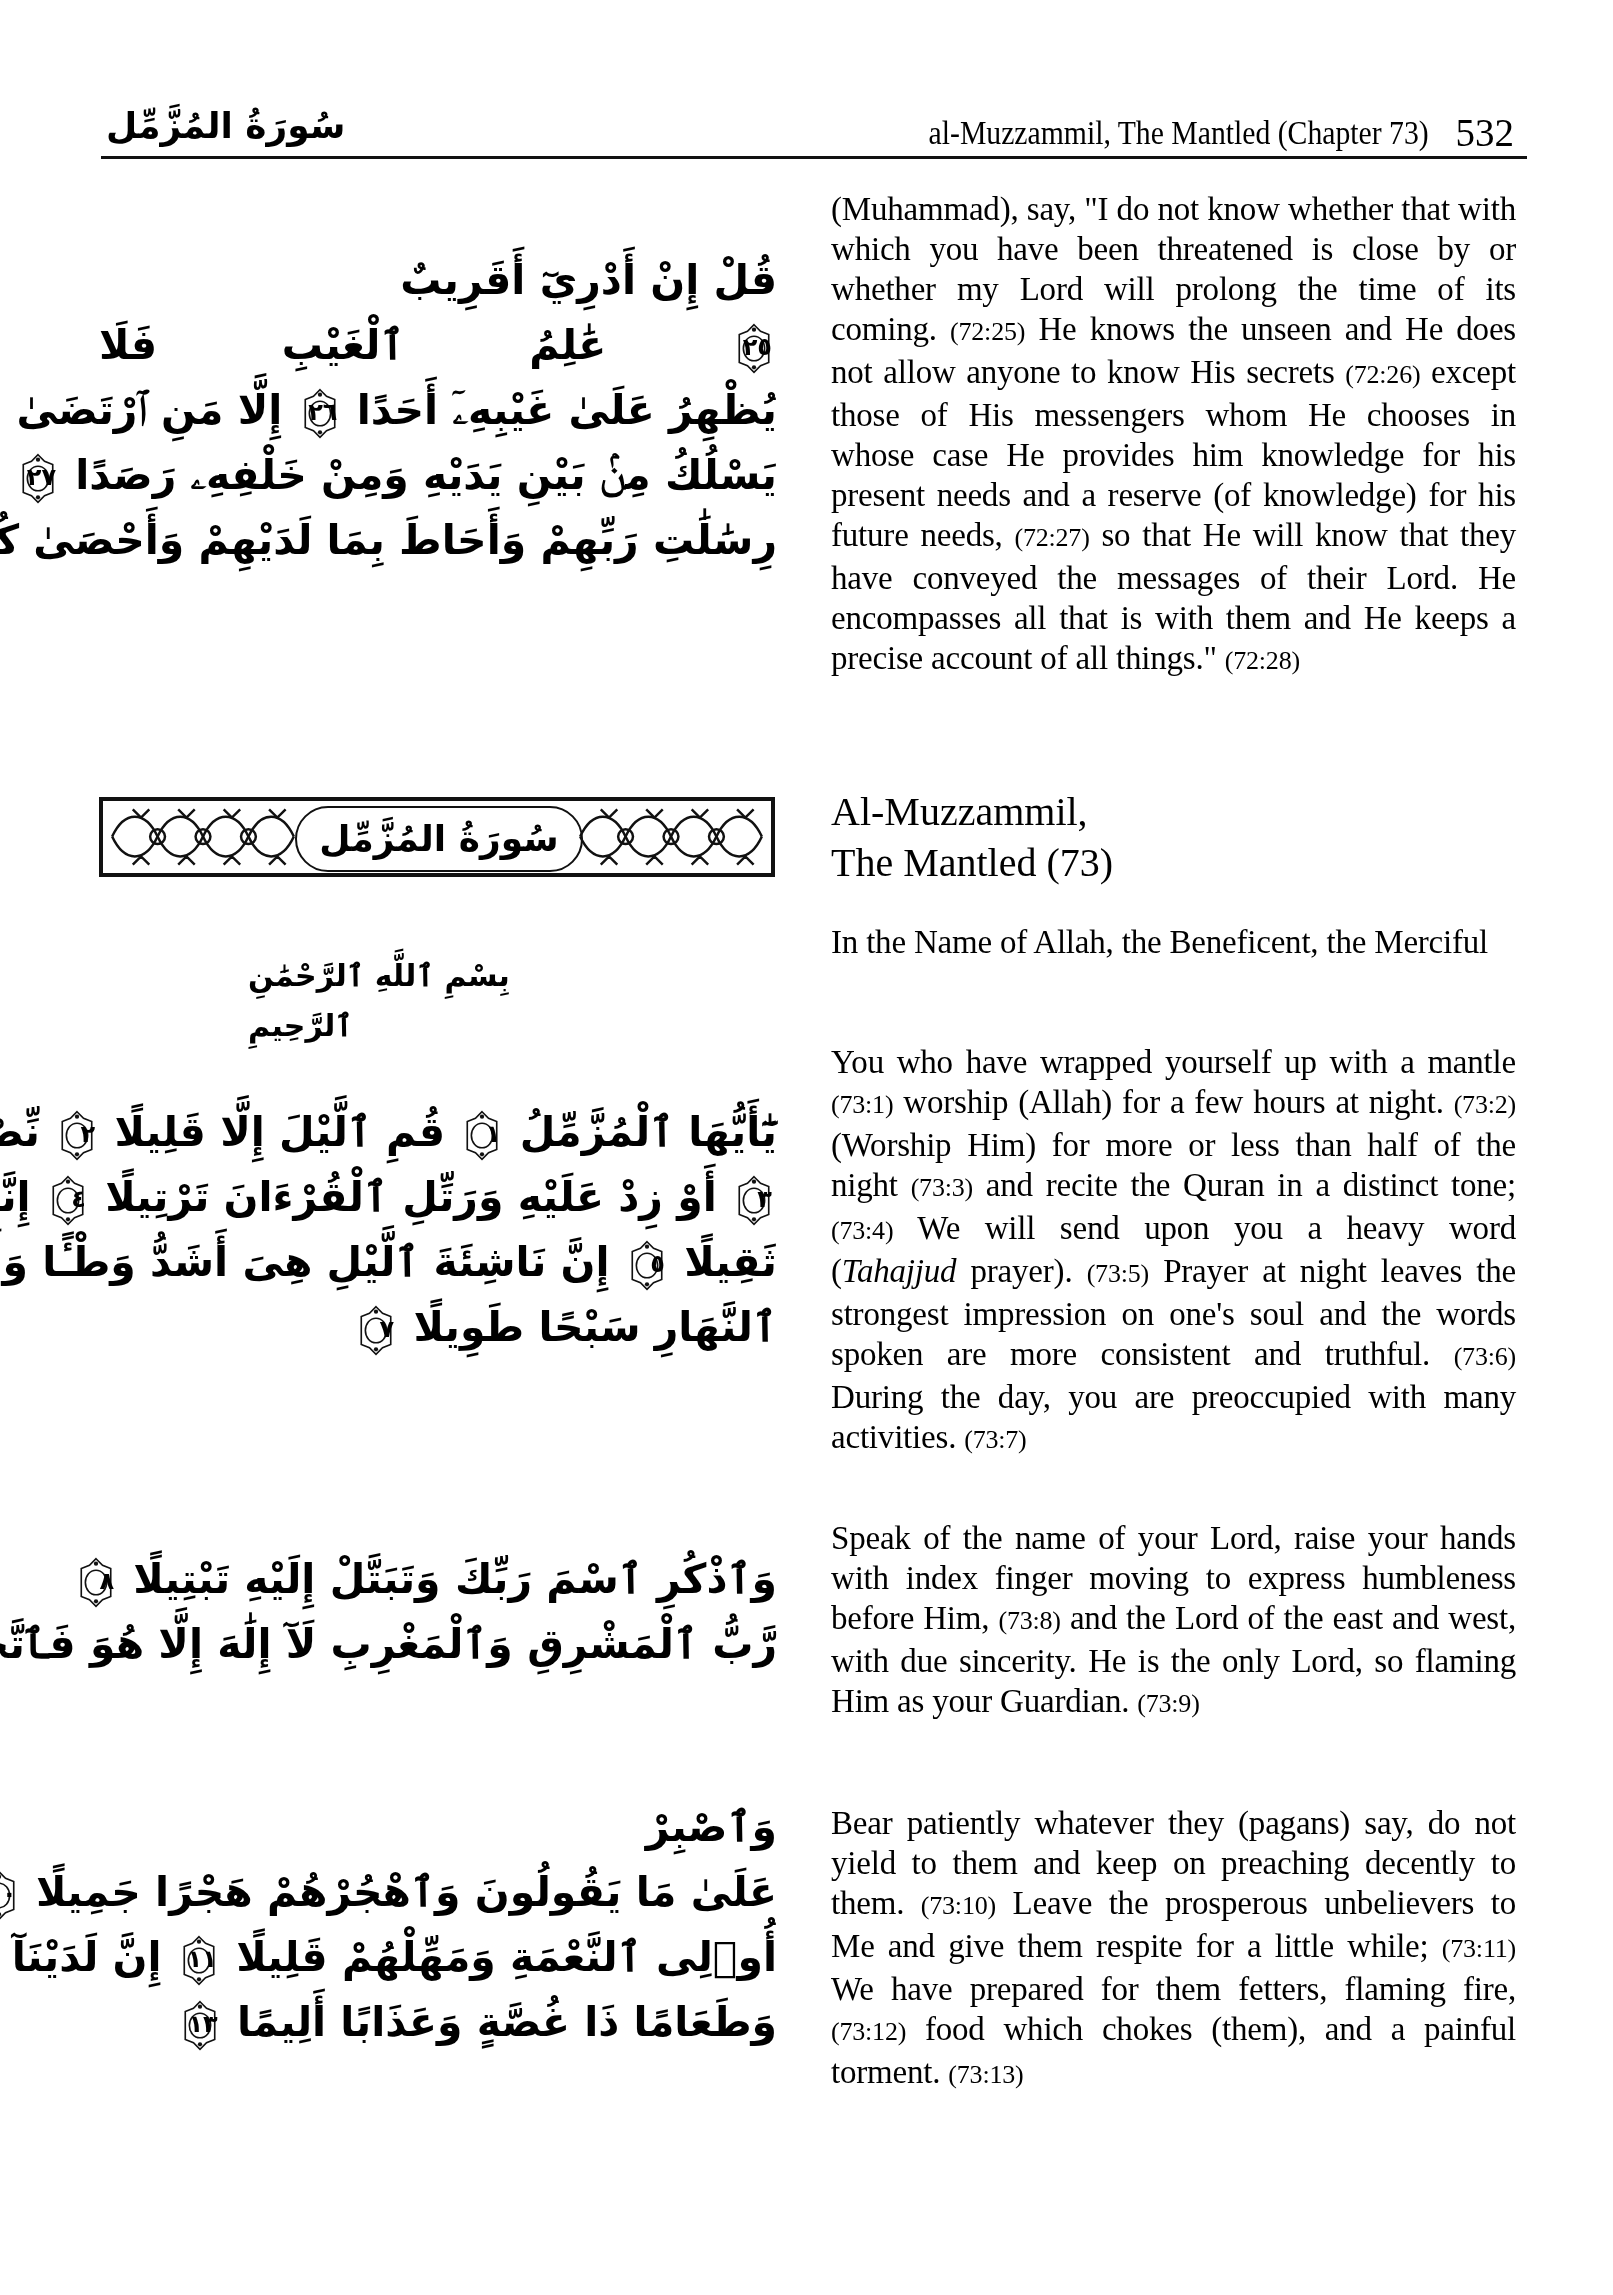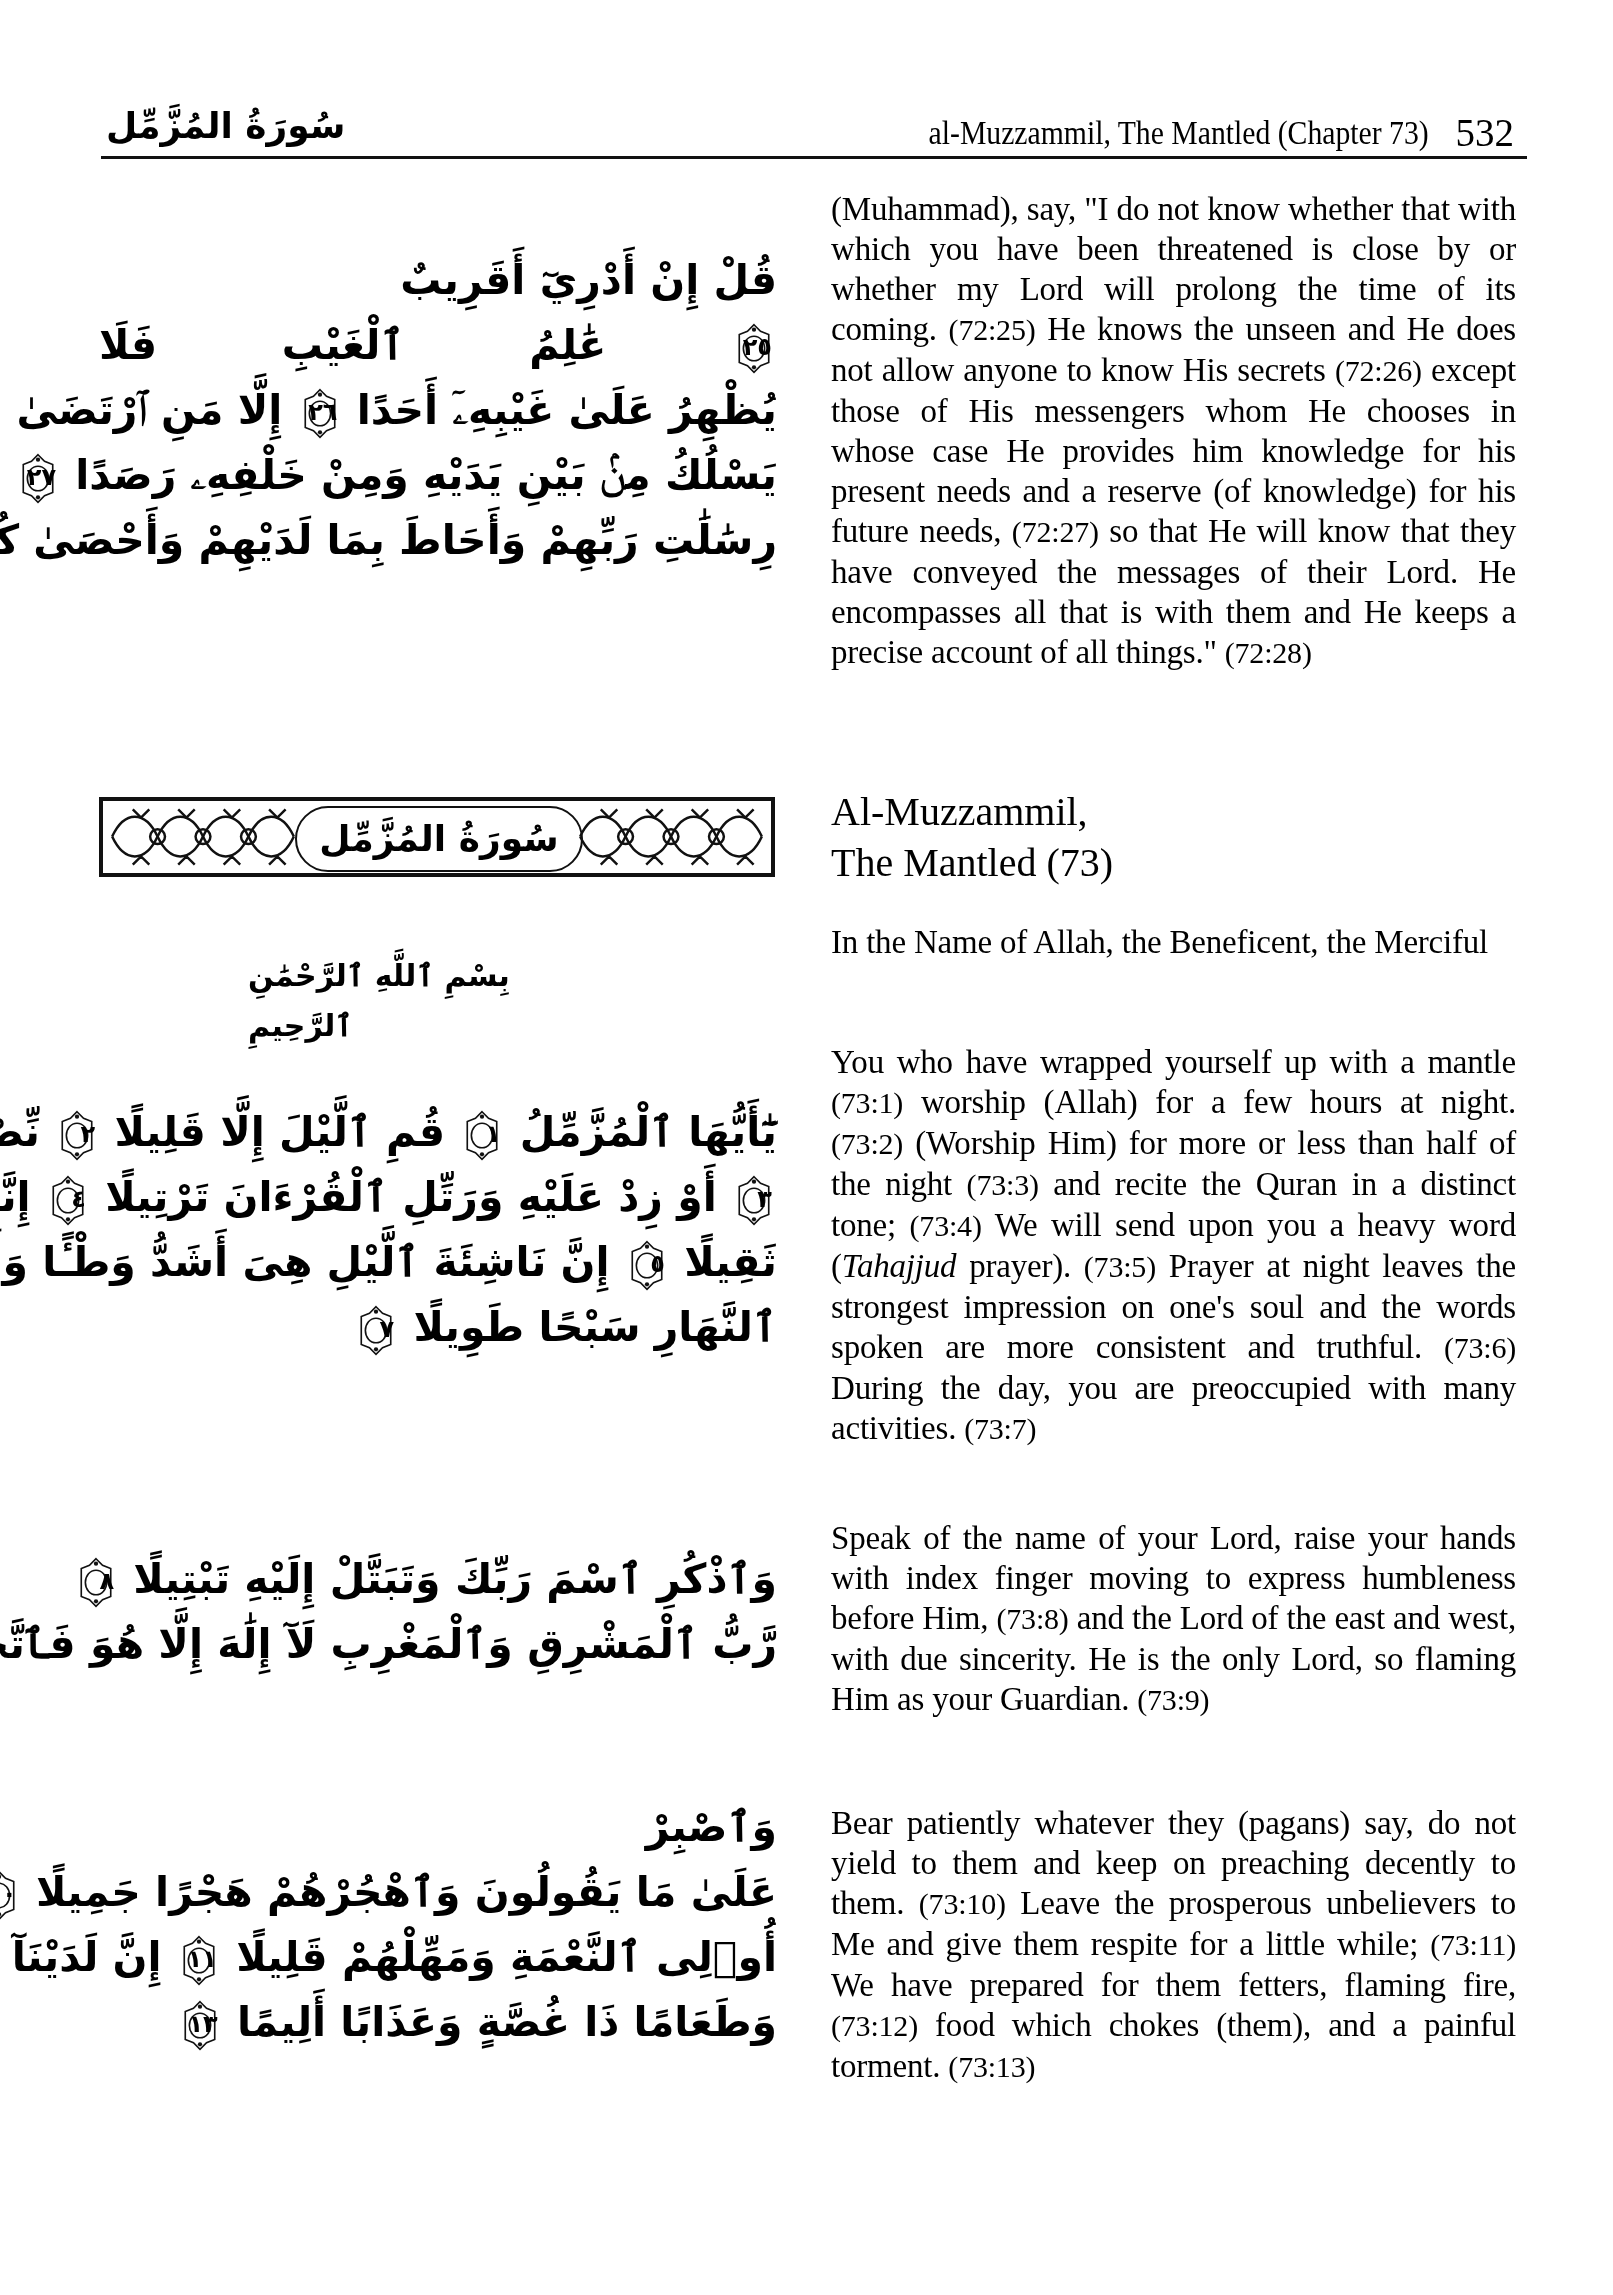--- a/index.html
+++ b/index.html
@@ -8,21 +8,21 @@
   .ar { font-family: "DejaVu Sans", "Liberation Sans", sans-serif; direction: rtl; unicode-bidi: isolate; }
 
   
   #running-header { position: absolute; left: 101px; top: 98px; width: 1426px; height: 58px; border-bottom: 3.3px solid #111; }
   #header-surah-ar { position: absolute; left: 5px; top: 5px; font-size: 36px; font-weight: bold; line-height: 46px; white-space: nowrap; }
   #header-title { position: absolute; right: 98px; top: 16.5px; font-size: 33px; line-height: 36px; white-space: nowrap; transform: scaleX(0.9); transform-origin: right center; }
   #header-page { position: absolute; right: 13px; top: 16.5px; font-size: 39px; line-height: 36px; }
 
   
   .en-block { position: absolute; left: 831px; width: 685px; font-size: 33px; line-height: 40px; text-align: justify; text-align-last: left; letter-spacing: -0.2px; }
-  .en-block .ref { font-size: 30px; }
+  .en-block .ref { font-size: 26px; }
   .en-title { position: absolute; left: 831px; width: 685px; font-size: 40px; line-height: 51px; }
 
   .ar-block { position: absolute; left: 99px; width: 678px; font-size: 41px; line-height: 65px; text-align: justify; text-align-last: right; font-weight: bold; }
   .ar-line { display: block; white-space: nowrap; text-align: justify; text-align-last: justify; }
   .ar-line.short { text-align-last: right; }
   .marker { display: inline-block; width: 36px; height: 51px; vertical-align: middle; margin: 0 5px; position: relative; }
   .marker svg { position: absolute; left: 0; top: 0; }
   .marker .num { position: absolute; left: 0; right: 0; top: 12.4px; text-align: center; font-size: 24px; line-height: 25px; font-weight: bold; font-family: "DejaVu Sans", sans-serif; }
 
   

